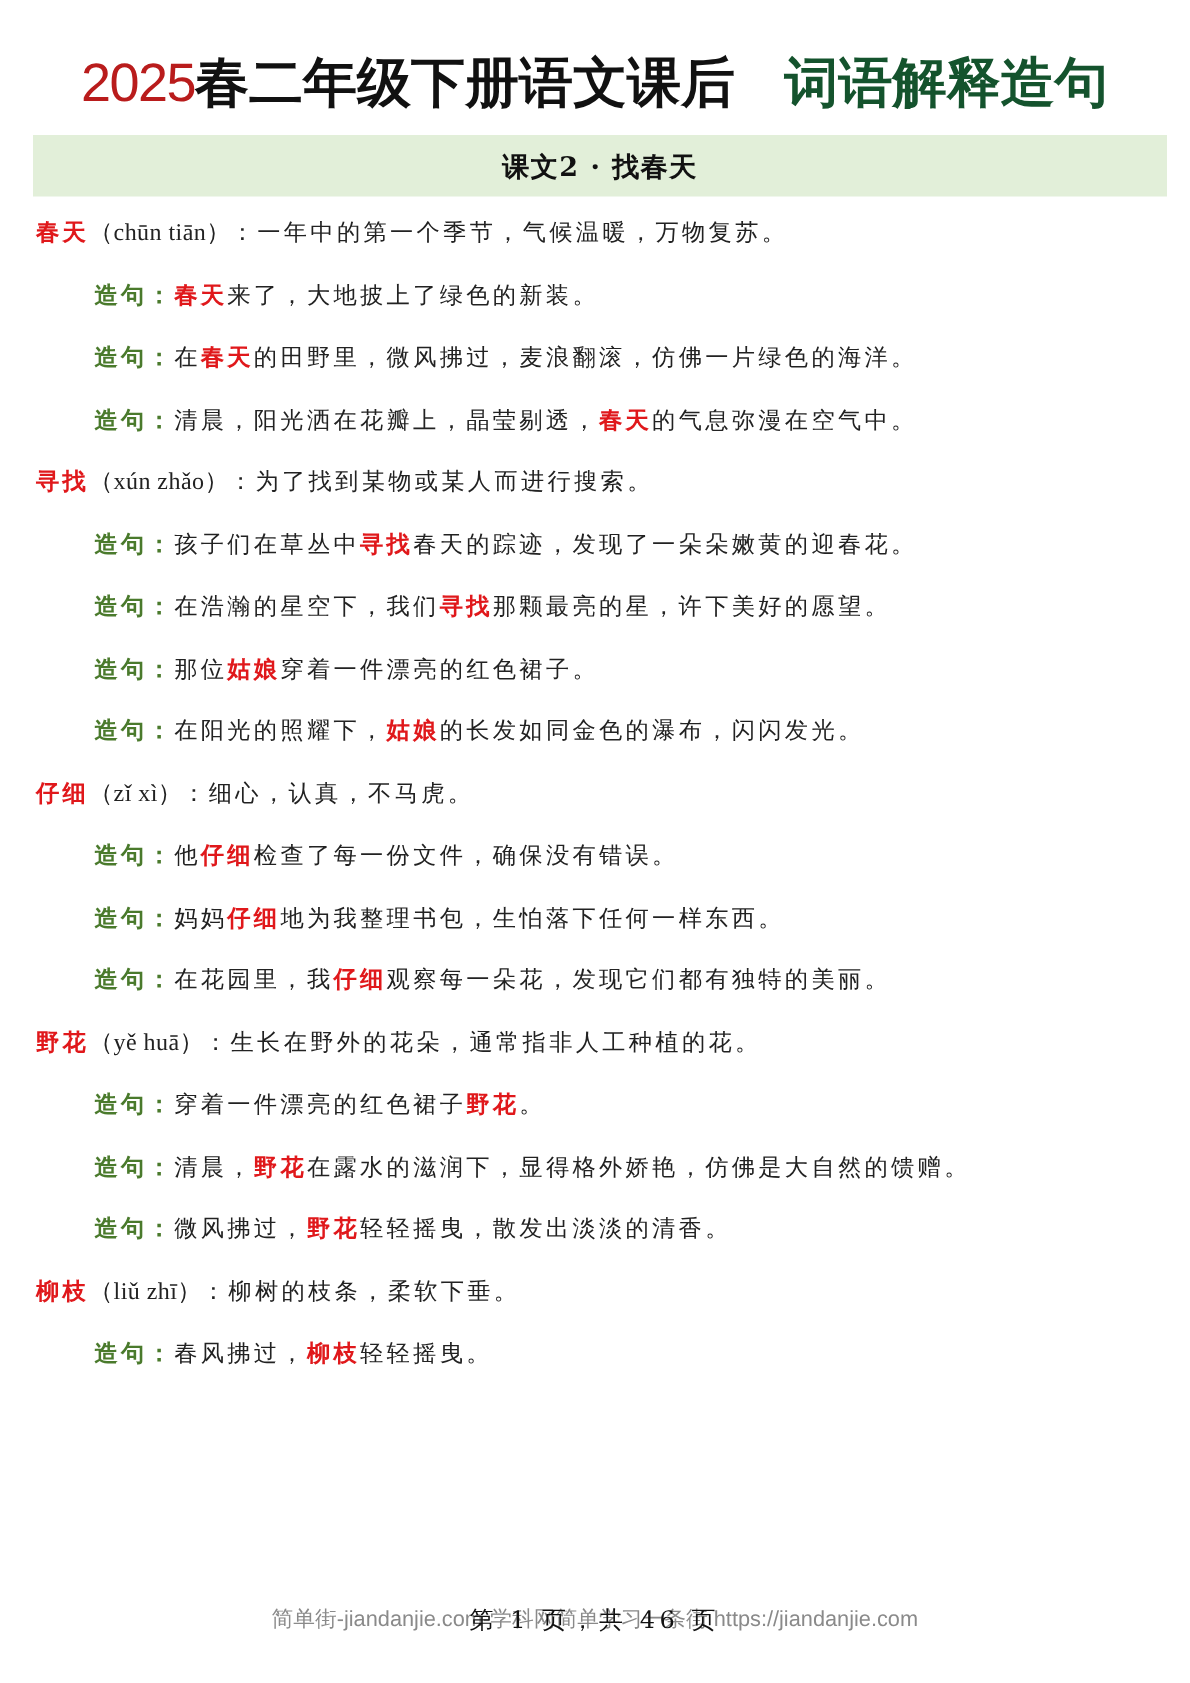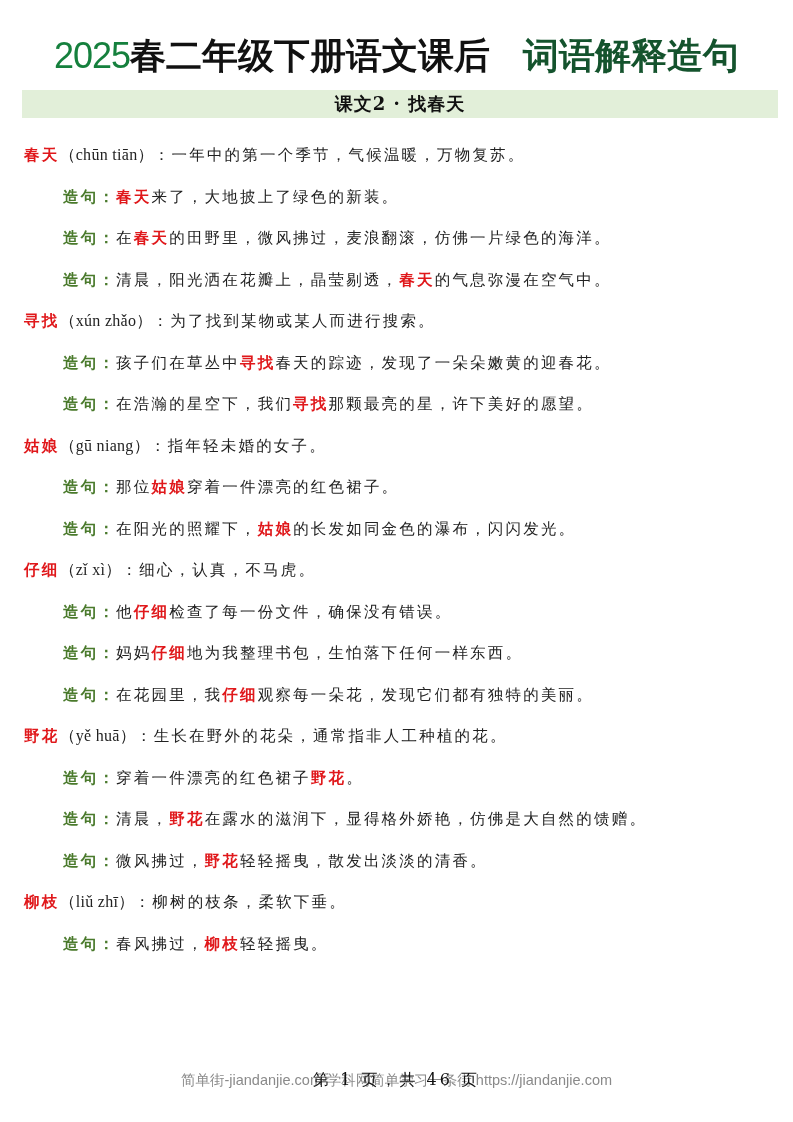--- a/index.html
+++ b/index.html
@@ -7,26 +7,26 @@
       width: 793px; height: 1122px; position: relative; overflow: hidden;
       font-family: "DejaVu Serif", "Liberation Serif", serif;
       color: #1a1a1a;
     }
     .title {
       position: absolute; left: 0; top: 30px; width: 793px;
       text-align: center; font-size: 36px; font-weight: bold; line-height: 50px;
       letter-spacing: 0px; white-space: nowrap;
       font-family: "DejaVu Serif", "Liberation Serif", serif;
     }
-    .title .year { color: #15803d; font-family: "Liberation Sans", "DejaVu Sans", sans-serif; font-weight: normal; letter-spacing: -1px; }
+    .title .year { color: #b91c1c; font-family: "Liberation Sans", "DejaVu Sans", sans-serif; font-weight: normal; letter-spacing: -1px; }
     .title .mid { color: #111111; }
     .title .red { color: #14532d; margin-left: 33px; }
 
     .lesson-bar {
-      position: absolute; left: 22px; top: 90px; width: 756px; height: 28px;
+      position: absolute; left: 22px; top: 90px; width: 756px; height: 41px;
       background: #e2efd9; display: flex; align-items: center; justify-content: center;
       font-size: 18px; font-weight: bold; color: #111111; letter-spacing: 1px;
     }
 
     .content { position: absolute; left: 0; top: 134px; width: 793px; }
     .line {
       height: 41.5px; line-height: 41.5px; font-size: 15.5px; white-space: nowrap;
       letter-spacing: 2.2px; color: #222222;
     }
     .word-line { padding-left: 24px; }
@@ -78,23 +78,20 @@
   <div class="line word-line">
     <span class="kw">寻找</span><span class="pinyin">（xún zhǎo）</span><span>：为了找到某物或某人而进行搜索。</span>
   </div>
   <div class="line ex-line">
     <span class="label">造句：</span><span>孩子们在草丛中</span><span class="kw">寻找</span><span>春天的踪迹，发现了一朵朵嫩黄的迎春花。</span>
   </div>
   <div class="line ex-line">
     <span class="label">造句：</span><span>在浩瀚的星空下，我们</span><span class="kw">寻找</span><span>那颗最亮的星，许下美好的愿望。</span>
   </div>
 
-  <div class="line word-line">
-    <span class="kw">姑娘</span><span class="pinyin">（gū  niang）</span><span>：指年轻未婚的女子。</span>
-  </div>
   <div class="line ex-line">
     <span class="label">造句：</span><span>那位</span><span class="kw">姑娘</span><span>穿着一件漂亮的红色裙子。</span>
   </div>
   <div class="line ex-line">
     <span class="label">造句：</span><span>在阳光的照耀下，</span><span class="kw">姑娘</span><span>的长发如同金色的瀑布，闪闪发光。</span>
   </div>
 
   <div class="line word-line">
     <span class="kw">仔细</span><span class="pinyin">（zǐ xì）</span><span>：细心，认真，不马虎。</span>
   </div>

